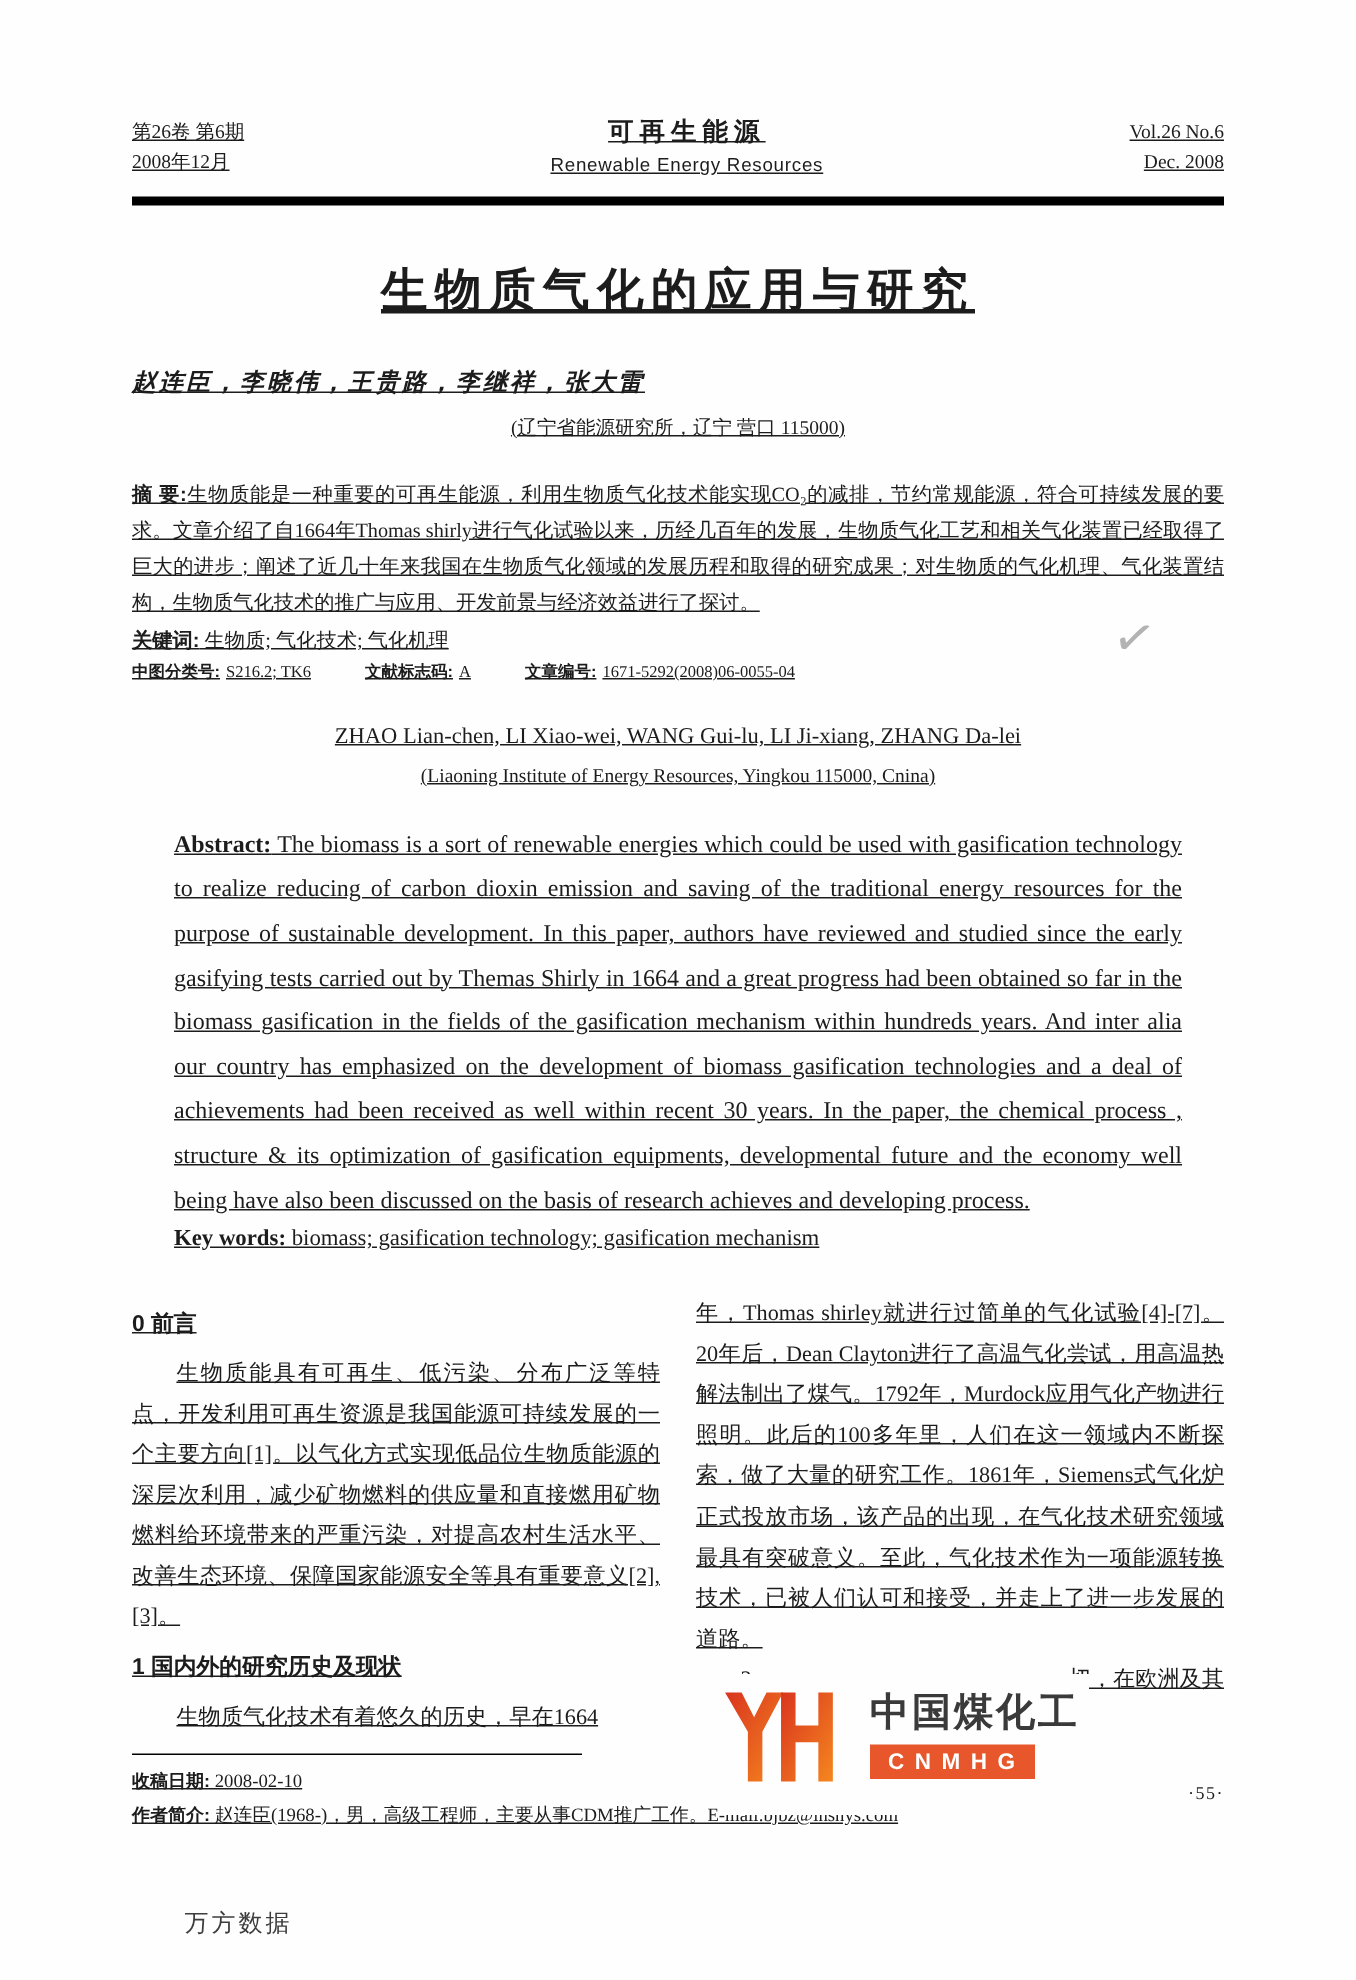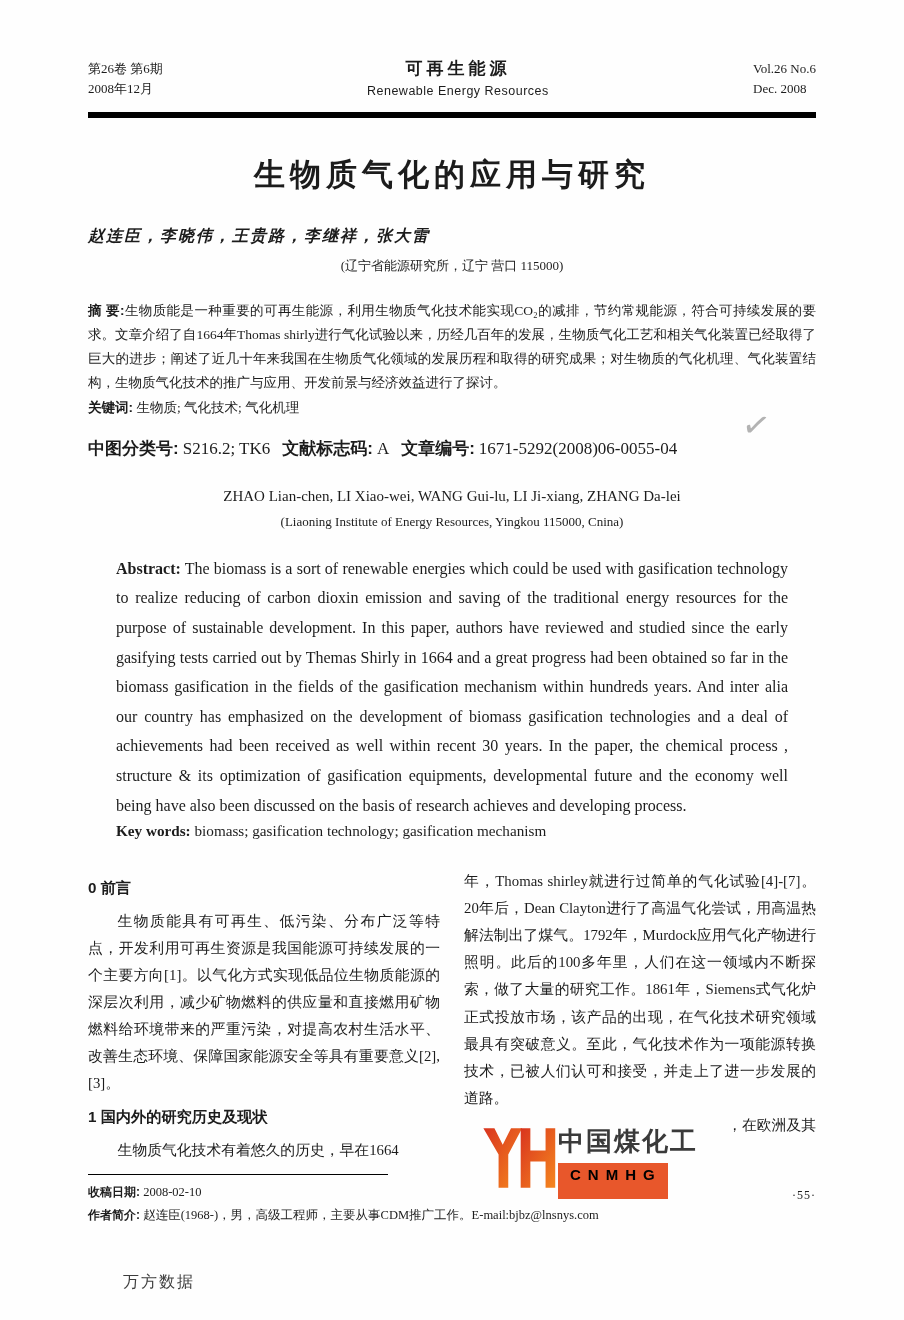--- a/index.html
+++ b/index.html
@@ -2,41 +2,41 @@
 <html><head>
 <meta charset="utf-8">
 <style>
   * { margin:0; padding:0; box-sizing:border-box; }
   html,body { background:#e9e9e9; }
   .page {
     position:relative; width:904px; height:1320px; margin:0 auto;
     background:#fefefe; overflow:hidden;
     font-family:"Liberation Serif", serif; color:#1c1c1c;
   }
-  .content { padding:56px 88px 0 88px; }
+  .content { padding:75px 88px 0 88px;text-decoration:underline; }
 
   
   .hdr { display:flex; justify-content:space-between; align-items:center; font-size:13px; line-height:1.55; }
   .hdr-col { text-align:center; }
   .hdr-left { text-align:left; }
-  .hdr-right { text-align:left; }
+  .hdr-right { text-align:right; }
   .journal-cn { font-size:17px; font-weight:bold; letter-spacing:4px; font-family:"Liberation Sans", sans-serif; }
   .journal-en { font-size:12.5px; letter-spacing:.5px; font-family:"Liberation Sans", sans-serif; }
   .rule { margin-top:10px; height:6px; background:#000; }
 
   
   .title-cn { margin-top:36px; text-align:center; font-size:31px; font-weight:bold; letter-spacing:5px; font-family:"Liberation Sans", sans-serif; }
   .authors-cn { margin-top:30px; text-align:left; font-size:16px; font-weight:bold; font-style:italic; letter-spacing:2px; }
   .affil-cn { margin-top:10px; text-align:center; font-size:13px; }
 
   
   .meta { margin-top:24px; font-size:13.5px; line-height:1.78; text-align:justify; }
   .label-b { font-weight:bold; font-family:"Liberation Sans", sans-serif; }
   .kw-line { margin-top:4px; font-size:13.5px; }
-  .class-line { margin-top:20px; font-size:17px; display:flex; gap:12px; flex-wrap:wrap; }
+  .class-line { margin-top:4px; font-size:11px; display:flex; gap:36px; flex-wrap:wrap; }
   .class-item span { margin-left:4px; }
 
   
   .title-en { margin-top:34px; text-align:center; font-size:24px; font-weight:bold; }
   .authors-en { margin-top:28px; text-align:center; font-size:15px; }
   .affil-en { margin-top:9px; text-align:center; font-size:13px; }
   .abs-en { margin:24px 28px 0 28px; font-size:16px; line-height:1.85; text-align:justify; }
   .kw-en { margin:2px 28px 0 28px; font-size:15.2px; }
 
   
@@ -49,25 +49,25 @@
 
   
   .fn { margin-top:10px; }
   .fn-rule { width:300px; border-top:1.5px solid #000; margin-bottom:6px; }
   .fn-line { font-size:12.5px; line-height:1.8; }
   .fn-line .label-b { font-size:12px; }
 
   
   .watermark {
     position:absolute; left:480px; top:1116px; width:246px; height:94px;
-    background:#fefefe; display:flex; align-items:flex-start; gap:0; padding:2px;
+    background:#fefefe; display:flex; align-items:flex-start; gap:22px; padding:2px;
   }
   .wm-right { display:flex; flex-direction:column; align-items:flex-start; gap:4px; padding-top:6px; }
   .wm-cn { font-size:26px; font-weight:bold; color:#3a3a3a; letter-spacing:2px; font-family:"Liberation Sans", sans-serif; white-space:nowrap; }
-  .wm-en { background:#e8572b; color:#000000; font-weight:bold; font-size:15px; letter-spacing:7px; padding:3px 6px 16px 12px; font-family:"Liberation Sans", sans-serif; }
+  .wm-en { background:#e8572b; color:#ffffff; font-weight:bold; font-size:15px; letter-spacing:7px; padding:3px 6px 3px 12px; font-family:"Liberation Sans", sans-serif; }
 
   
   .pagenum { position:absolute; right:88px; top:1188px; font-size:12px; letter-spacing:1px; }
   .provider { position:absolute; left:88px; top:1272px; font-size:16px; color:#3d3d3d; font-family:"Liberation Sans", sans-serif; letter-spacing:2px;margin-left:35px; }
   .check { position:absolute; left:742px; top:405px; font-size:34px; color:#9a9a9a; opacity:.75; transform:rotate(10deg); font-family:"Liberation Sans", sans-serif; }
 </style>
 </head>
 <body>
 
 <div class="page">

